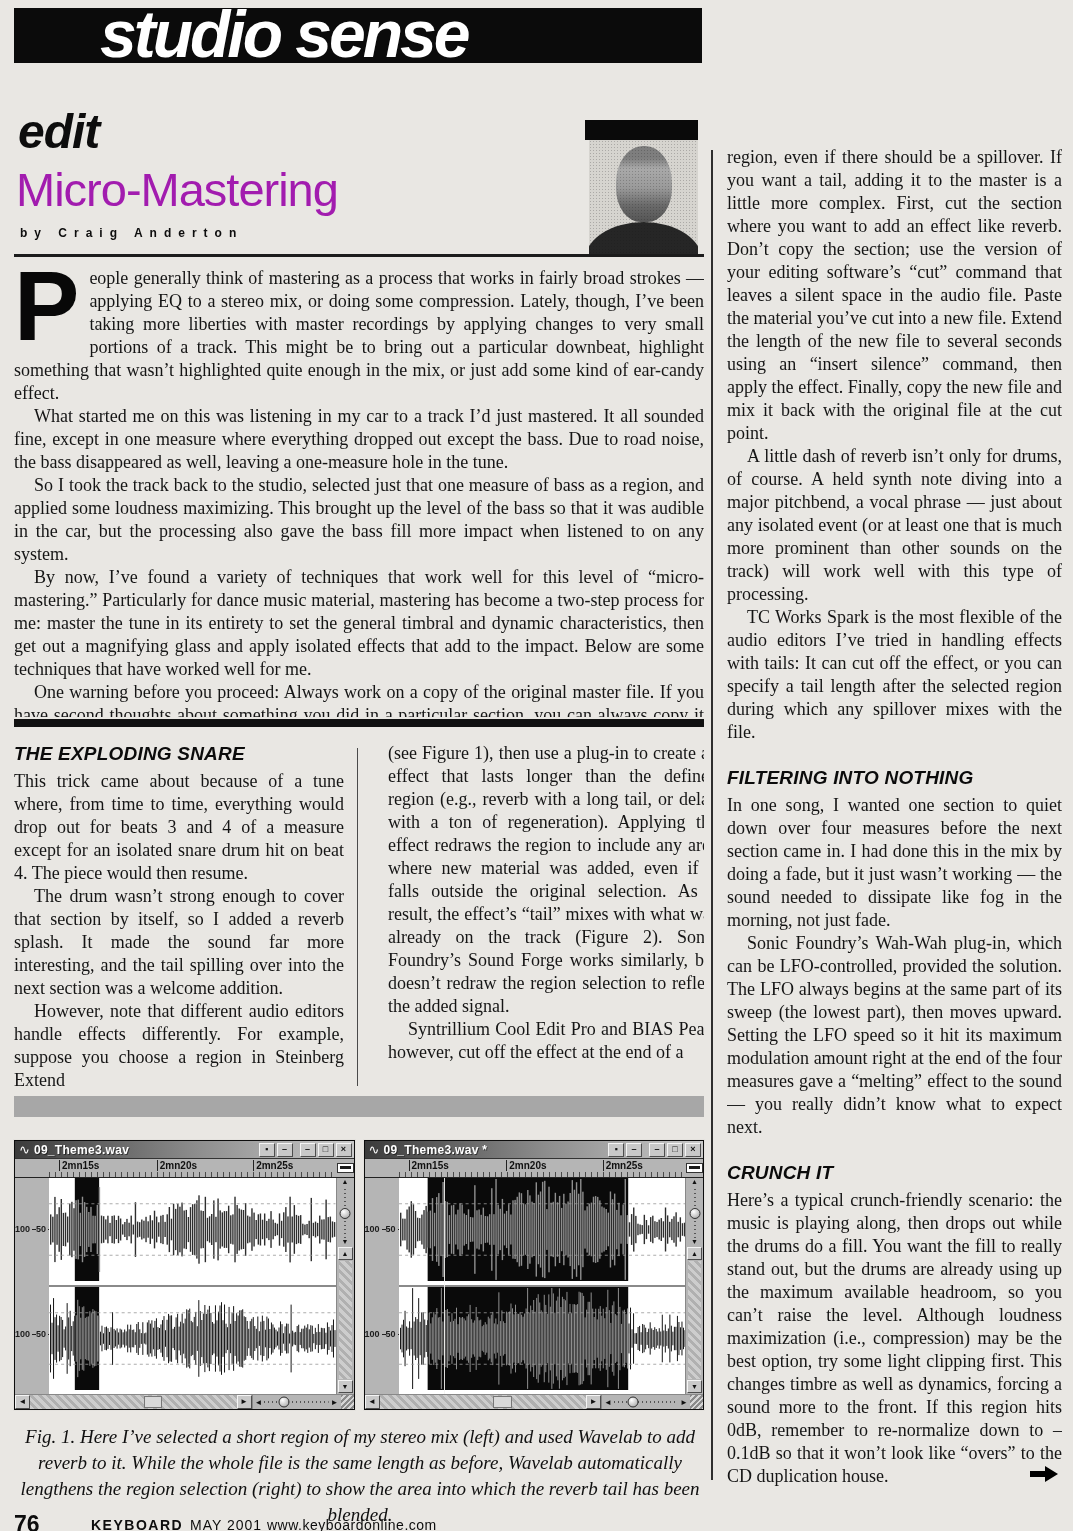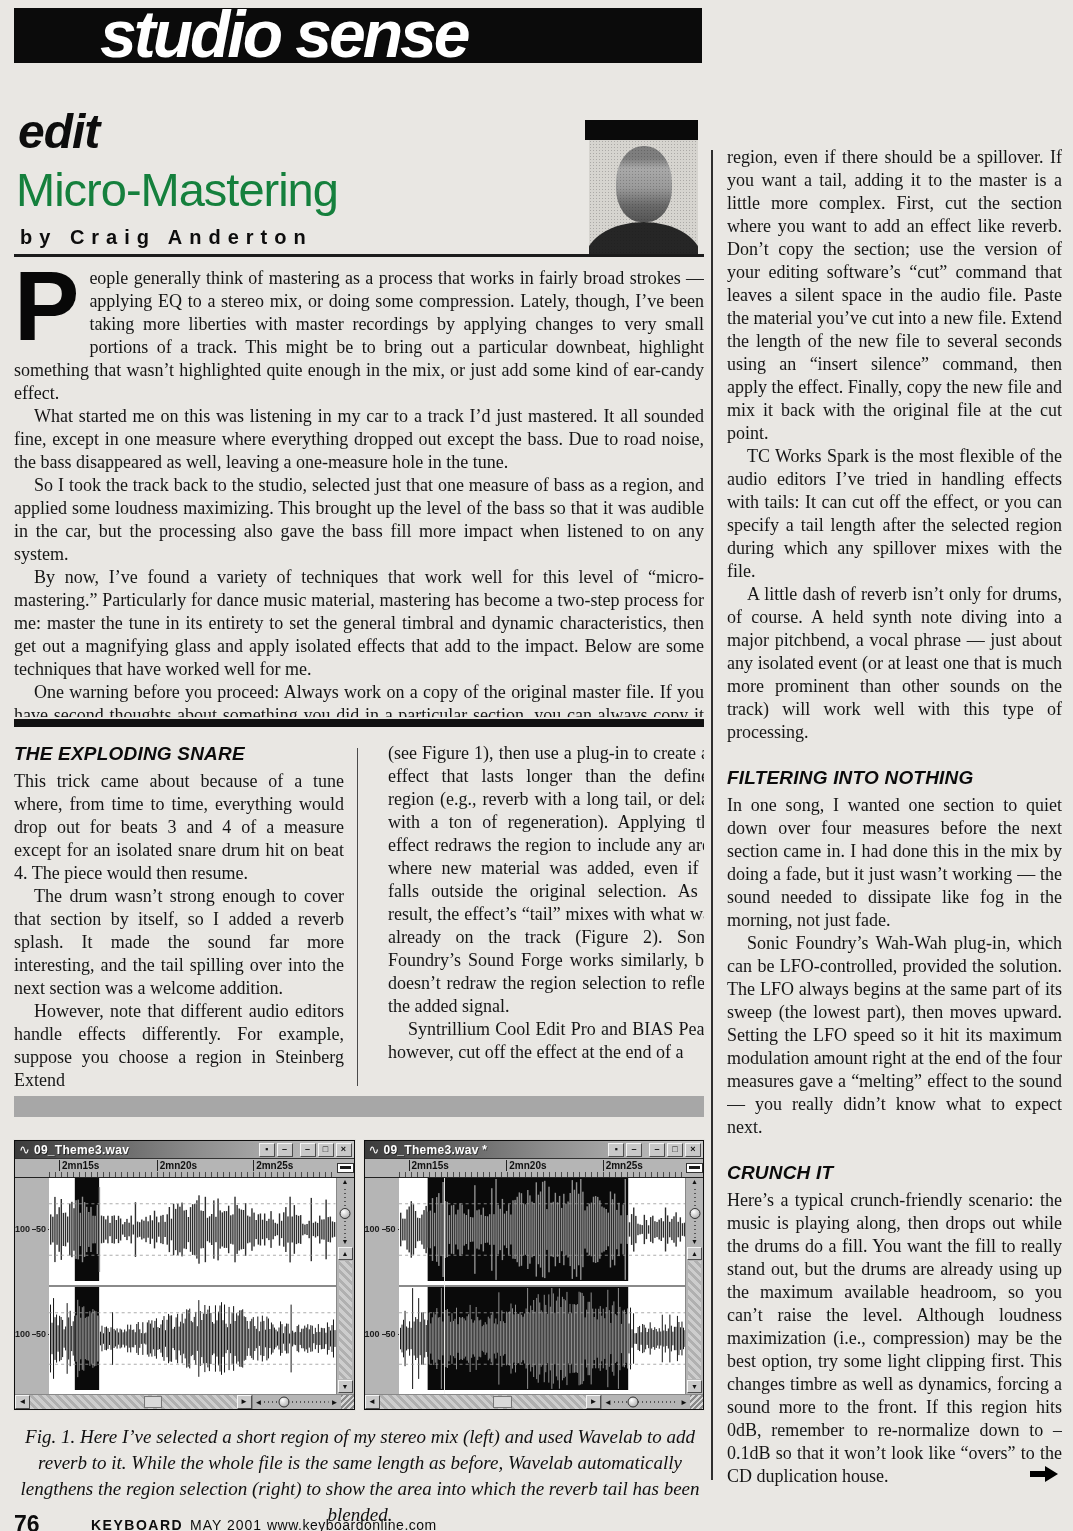--- a/index.html
+++ b/index.html
@@ -7,23 +7,23 @@
   .page{position:relative;width:1073px;height:1531px;background:#e9e7e3;overflow:hidden;
         font-family:"Liberation Serif",serif;color:#151515;}
   
   .banner{position:absolute;left:14px;top:8px;width:688px;height:55px;background:#0b0b0b;}
   .banner .btxt{position:absolute;left:86px;top:-12px;font-family:"Liberation Sans",sans-serif;
         font-weight:bold;font-style:italic;font-size:66px;letter-spacing:-3px;color:#fff;white-space:nowrap;}
   
   .edit-label{position:absolute;left:18px;top:104px;font-family:"Liberation Sans",sans-serif;
         font-weight:bold;font-style:italic;font-size:48px;letter-spacing:-1px;color:#0d0d0d;}
   .article-title{position:absolute;left:16px;top:162px;font-family:"Liberation Sans",sans-serif;
-        font-weight:normal;font-size:47px;letter-spacing:-1px;color:#15803d;margin:0;}
+        font-weight:normal;font-size:47px;letter-spacing:-1px;color:#a21caf;margin:0;}
   .byline{position:absolute;left:20px;top:226px;font-family:"Liberation Sans",sans-serif;
-        font-weight:bold;font-size:20px;letter-spacing:7px;color:#0d0d0d;}
+        font-weight:bold;font-size:12px;letter-spacing:7px;color:#0d0d0d;}
   
   .photo-bar{position:absolute;left:585px;top:120px;width:113px;height:20px;background:#0a0a0a;}
   .photo{position:absolute;left:589px;top:140px;width:109px;height:116px;background:#d6d4cf;overflow:hidden;}
   .photo .head{position:absolute;left:50%;top:6px;transform:translateX(-50%);width:56px;height:76px;
         border-radius:48% 48% 44% 44%;
         background:linear-gradient(#7e7e7e 0 16%,#a9a9a9 30%,#9a9a9a 55%,#6a6a6a 78%,#555 100%);}
   .photo .shoulders{position:absolute;left:-4px;bottom:-6px;width:117px;height:40px;background:#262626;
         border-radius:50% 50% 0 0 / 95% 95% 0 0;}
   .photo .halftone{position:absolute;inset:0;
         background-image:radial-gradient(circle,rgba(20,20,20,.22) 1px,transparent 1px);
@@ -163,22 +163,22 @@
     <div class="colR">
       <p>(see Figure 1), then use a plug-in to create an effect that lasts longer than the defined region (e.g., reverb with a long tail, or delay with a ton of regeneration). Applying the effect redraws the region to include any area where new material was added, even if it falls outside the original selection. As a result, the effect’s “tail” mixes with what was already on the track (Figure 2). Sonic Foundry’s Sound Forge works similarly, but doesn’t redraw the region selection to reflect the added signal.</p>
       <p>Syntrillium Cool Edit Pro and BIAS Peak, however, cut off the effect at the end of a</p>
     </div>
   </div>
   <div class="vdiv1"></div>
   <div class="vdiv2"></div>
 
   <div class="rightcol bodytext">
     <p>region, even if there should be a spillover. If you want a tail, adding it to the master is a little more complex. First, cut the section where you want to add an effect like reverb. Don’t copy the section; use the version of your editing software’s “cut” command that leaves a silent space in the audio file. Paste the material you’ve cut into a new file. Extend the length of the new file to several seconds using an “insert silence” command, then apply the effect. Finally, copy the new file and mix it back with the original file at the cut point.</p>
+    <p>A little dash of reverb isn’t only for drums, of course. A held synth note diving into a major pitchbend, a vocal phrase — just about any isolated event (or at least one that is much more prominent than other sounds on the track) will work well with this type of processing.</p>
     <p>TC Works Spark is the most flexible of the audio editors I’ve tried in handling effects with tails: It can cut off the effect, or you can specify a tail length after the selected region during which any spillover mixes with the file.</p>
-    <p>A little dash of reverb isn’t only for drums, of course. A held synth note diving into a major pitchbend, a vocal phrase — just about any isolated event (or at least one that is much more prominent than other sounds on the track) will work well with this type of processing.</p>
     <h2 class="sec-head">FILTERING INTO NOTHING</h2>
     <p>In one song, I wanted one section to quiet down over four measures before the next section came in. I had done this in the mix by doing a fade, but it just wasn’t working — the sound needed to dissipate like fog in the morning, not just fade.</p>
     <p>Sonic Foundry’s Wah-Wah plug-in, which can be LFO-controlled, provided the solution. The LFO always begins at the same part of its sweep (the lowest part), then moves upward. Setting the LFO speed so it hit its maximum modulation amount right at the end of the four measures gave a “melting” effect to the sound — you really didn’t know what to expect next.</p>
     <h2 class="sec-head">CRUNCH IT</h2>
     <p>Here’s a typical crunch-friendly scenario: the music is playing along, then drops out while the drums do a fill. You want the fill to really stand out, but the drums are already using up the maximum available headroom, so you can’t raise the level. Although loudness maximization (i.e., compression) may be the best option, try some light clipping first. This changes timbre as well as dynamics, forcing a sound more to the front. If this region hits 0dB, remember to re-normalize down to –0.1dB so that it won’t look like “overs” to the CD duplication house.</p>
   </div>
 
   <div class="cont-arrow">
     <span class="stem"></span>
     <span class="head"></span>

